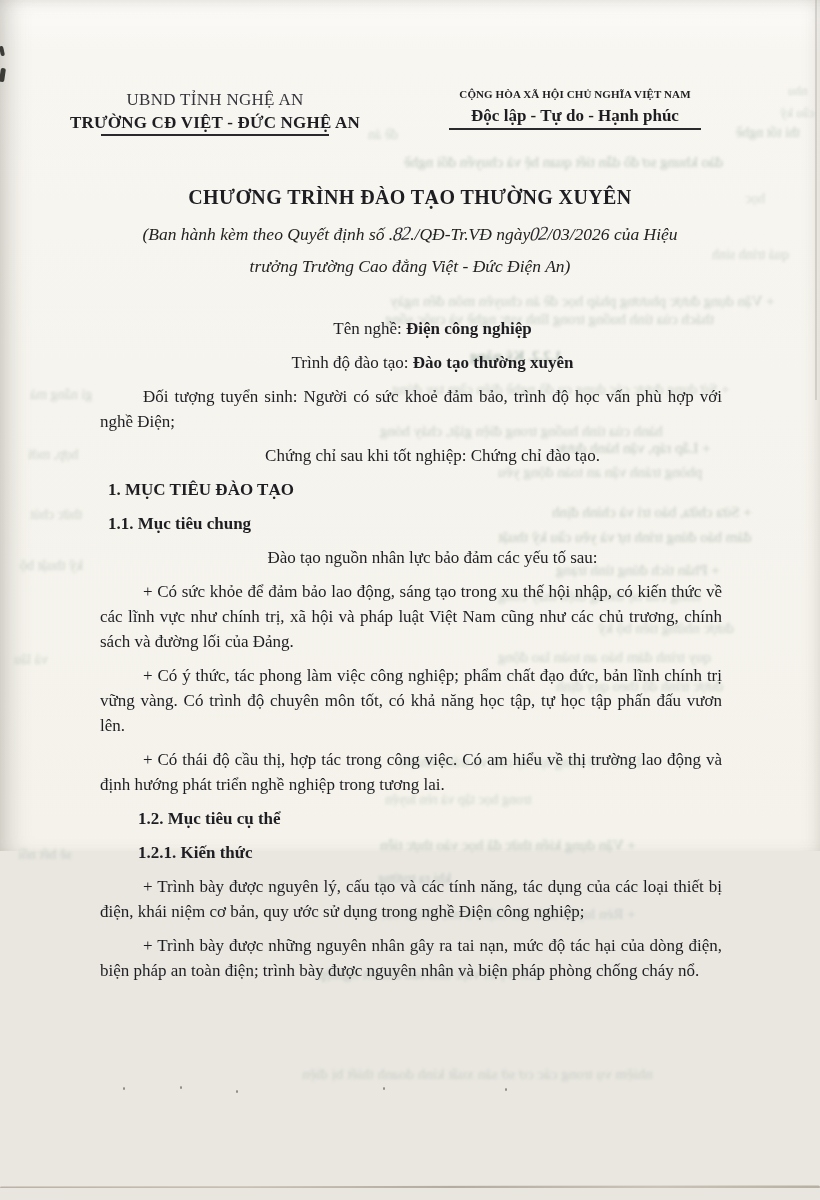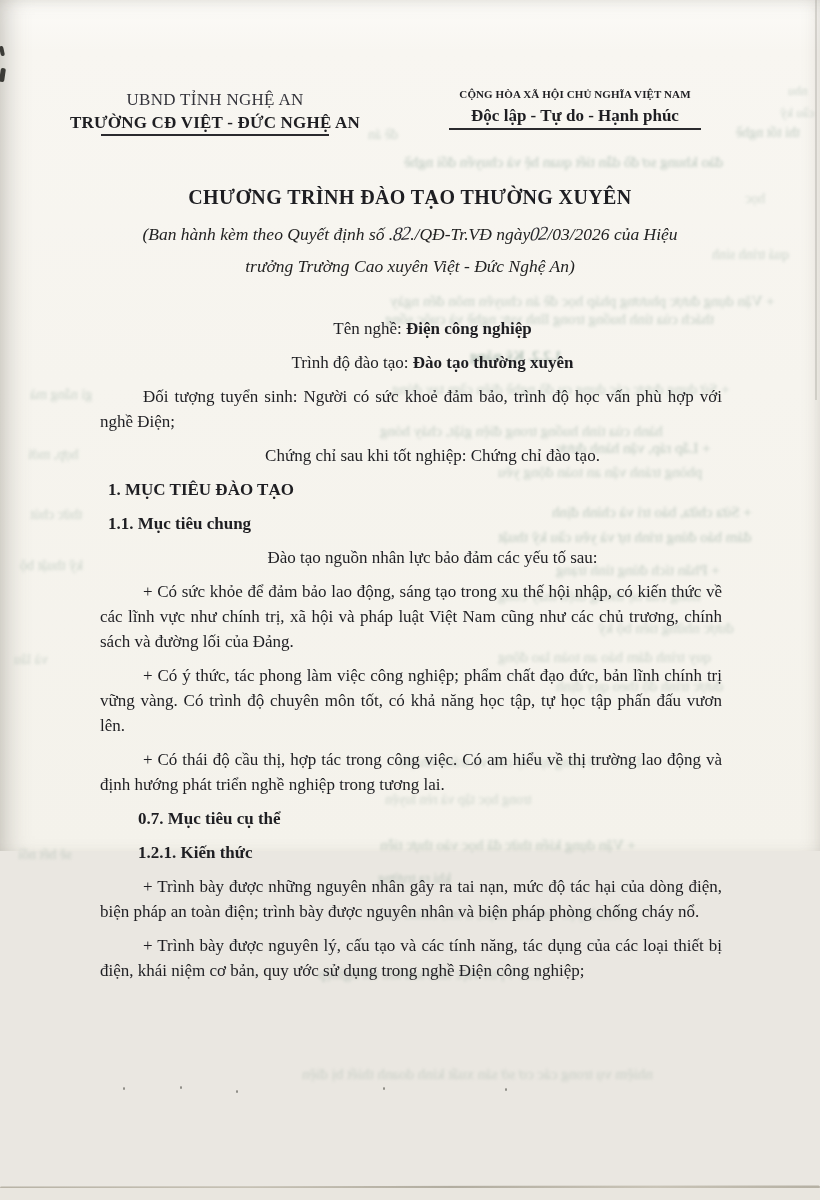--- a/index.html
+++ b/index.html
@@ -125,38 +125,38 @@
     <div class="hdr-right">
       <div class="l1">CỘNG HÒA XÃ HỘI CHỦ NGHĨA VIỆT NAM</div>
       <div class="l2">Độc lập - Tự do - Hạnh phúc</div>
       <div class="rule"></div>
     </div>
 
     <div class="doc-title">CHƯƠNG TRÌNH ĐÀO TẠO THƯỜNG XUYÊN</div>
 
     <div class="decree">
       <span>(Ban hành kèm theo Quyết định số .</span><span class="hand">82</span><span>./QĐ-Tr.VĐ ngày</span><span class="hand">02</span><span>/03/2026 của Hiệu</span><br>
-      <span>trưởng Trường Cao xuyên Việt - Đức Nghệ An)</span>
+      <span>trưởng Trường Cao đẳng Việt - Đức Điện An)</span>
     </div>
 
     <div class="body-text">
       <p><span>Tên nghề: </span><span class="bold">Điện công nghiệp</span></p>
       <p><span>Trình độ đào tạo: </span><span class="bold">Đào tạo thường xuyên</span></p>
       <p class="just">Đối tượng tuyển sinh: Người có sức khoẻ đảm bảo, trình độ học vấn phù hợp với nghề Điện;</p>
       <p>Chứng chỉ sau khi tốt nghiệp: Chứng chỉ đào tạo.</p>
       <h3>1. MỤC TIÊU ĐÀO TẠO</h3>
       <h4>1.1. Mục tiêu chung</h4>
       <p>Đào tạo nguồn nhân lực bảo đảm các yếu tố sau:</p>
       <p class="just">+ Có sức khỏe để đảm bảo lao động, sáng tạo trong xu thế hội nhập, có kiến thức về các lĩnh vực như chính trị, xã hội và pháp luật Việt Nam cũng như các chủ trương, chính sách và đường lối của Đảng.</p>
       <p class="just">+ Có ý thức, tác phong làm việc công nghiệp; phẩm chất đạo đức, bản lĩnh chính trị vững vàng. Có trình độ chuyên môn tốt, có khả năng học tập, tự học tập phấn đấu vươn lên.</p>
       <p class="just">+ Có thái độ cầu thị, hợp tác trong công việc. Có am hiểu về thị trường lao động và định hướng phát triển nghề nghiệp trong tương lai.</p>
-      <h4 class="sub">0.7. Mục tiêu cụ thể</h4>
+      <h4 class="sub">1.2. Mục tiêu cụ thể</h4>
       <h4 class="sub">1.2.1. Kiến thức</h4>
+      <p class="just">+ Trình bày được nguyên lý, cấu tạo và các tính năng, tác dụng của các loại thiết bị điện, khái niệm cơ bản, quy ước sử dụng trong nghề Điện công nghiệp;</p>
       <p class="just">+ Trình bày được những nguyên nhân gây ra tai nạn, mức độ tác hại của dòng điện, biện pháp an toàn điện; trình bày được nguyên nhân và biện pháp phòng chống cháy nổ.</p>
-      <p class="just">+ Trình bày được nguyên lý, cấu tạo và các tính năng, tác dụng của các loại thiết bị điện, khái niệm cơ bản, quy ước sử dụng trong nghề Điện công nghiệp;</p>
     </div>
   </div>
 
   <div id="artifact-layer">
       <div class="speck" style="left: 123px; top: 1087px;"></div>
       <div class="speck" style="left: 236px; top: 1090px;"></div>
       <div class="speck" style="left: 383px; top: 1087px;"></div>
       <div class="speck" style="left: 505px; top: 1088px;"></div>
       <div class="speck" style="left: 180px; top: 1086px;"></div>
       <div class="edge-mark" style="left: 0px; top: 46px; width: 4px; height: 10px; transform: rotate(-12deg);"></div>

